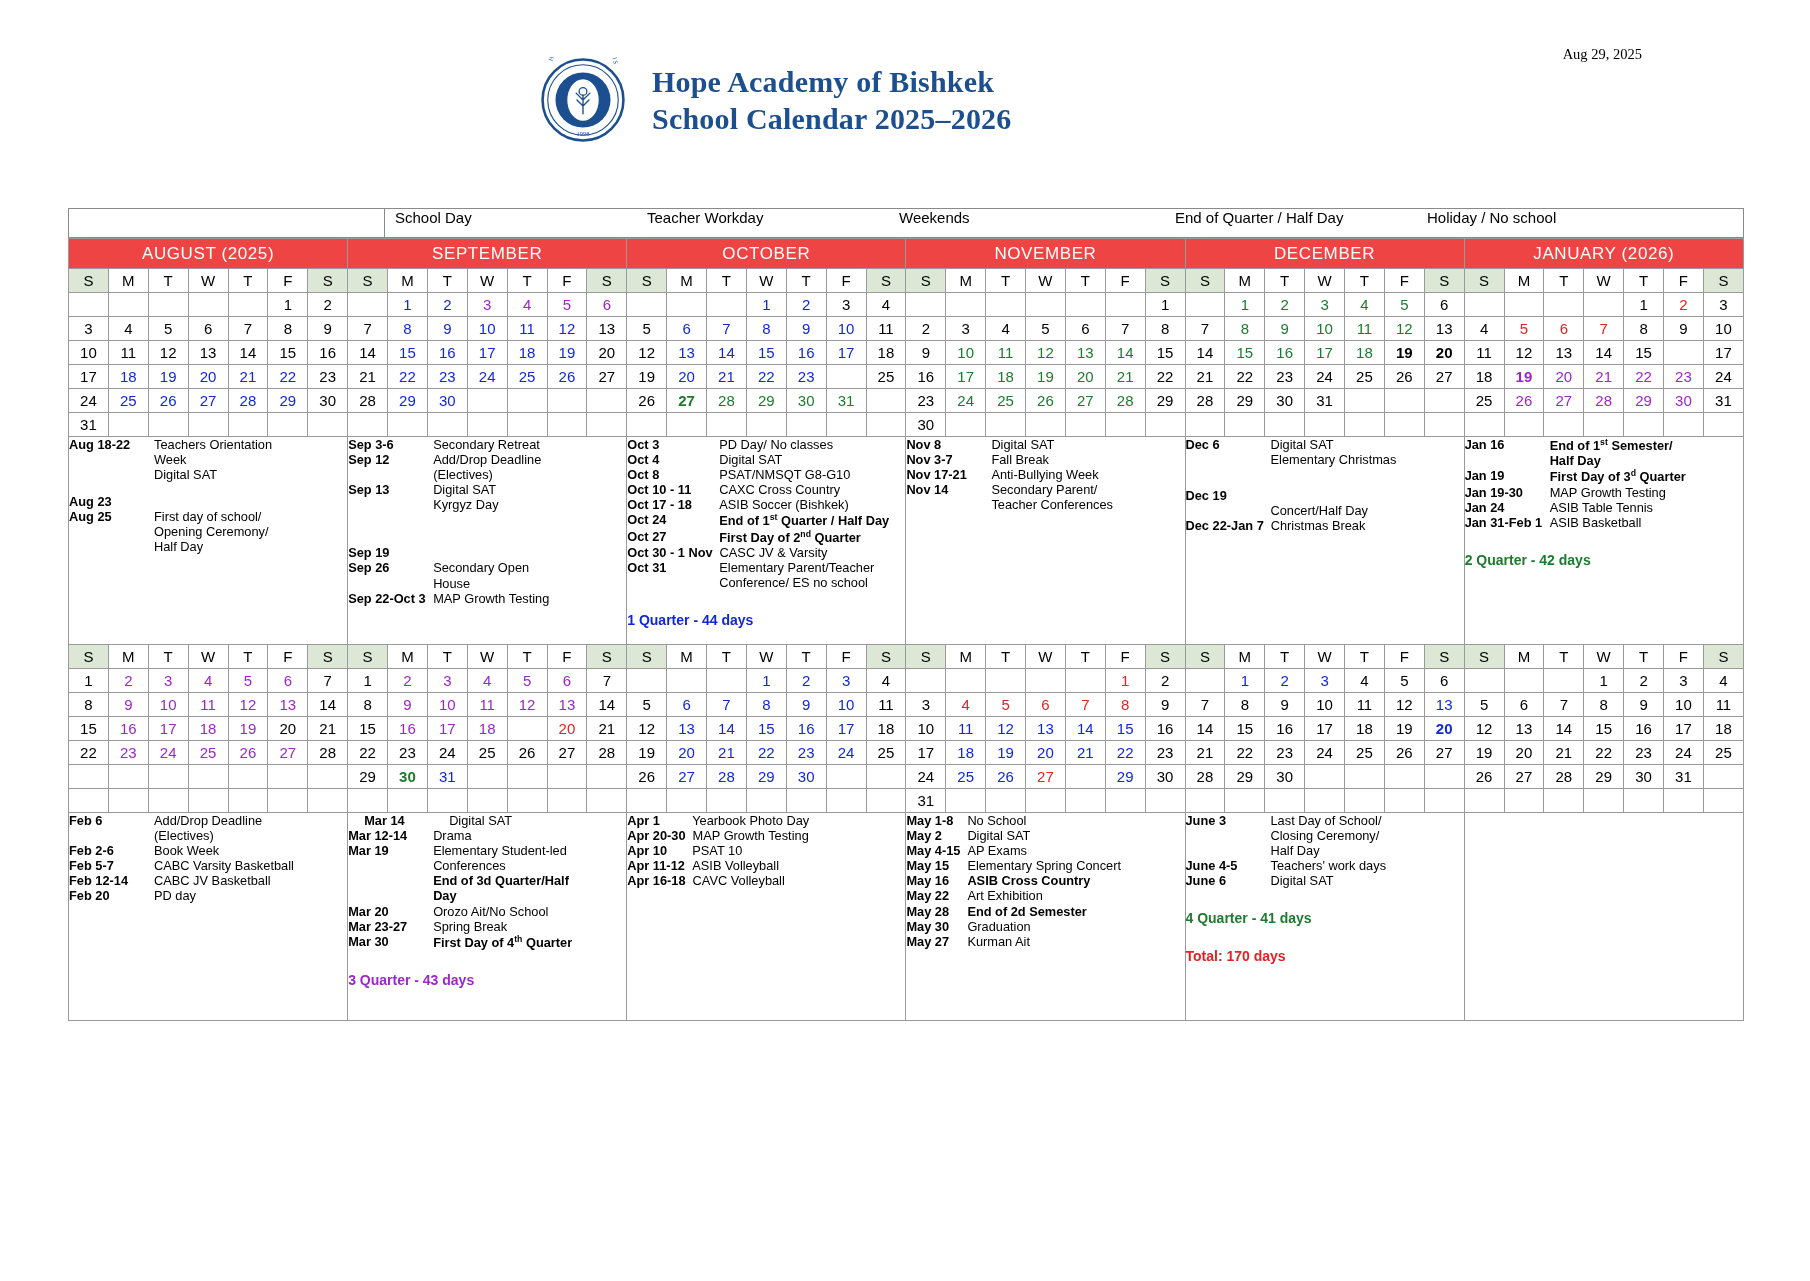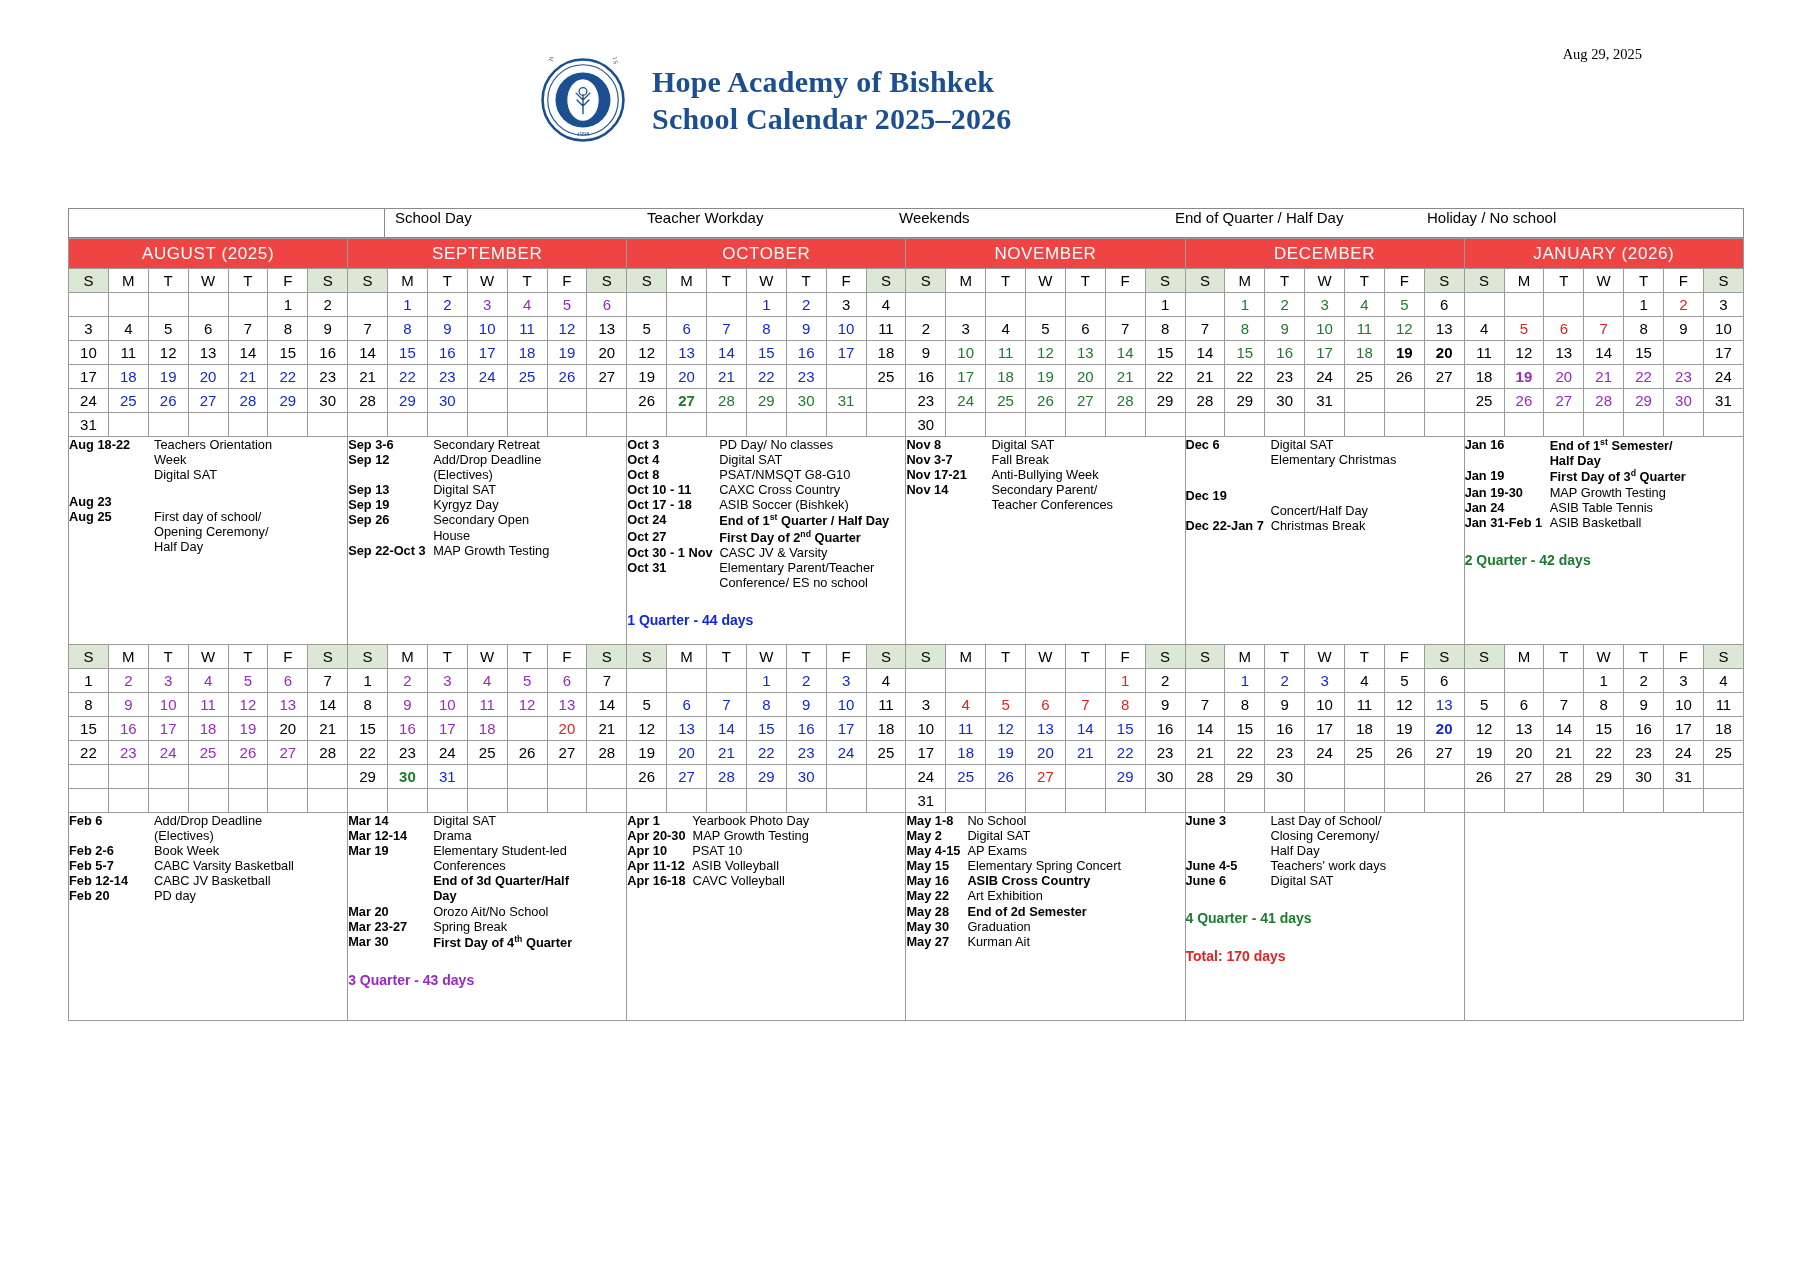--- a/index.html
+++ b/index.html
@@ -511,21 +511,21 @@
               </div>
               <div class="ev-line">
                 <span class="ev-d" style="visibility: hidden; min-width: 85px;">Sep 22-Oct 3</span>
                 <span class="ev-t">(Electives)</span>
               </div>
               <div class="ev-line">
                 <span class="ev-d" style="min-width: 85px;">Sep 13</span>
                 <span class="ev-t">Digital SAT</span>
               </div>
               <div class="ev-line">
-                <span class="ev-d" style="min-width: 85px;">Sep 19</span>
+                <span class="ev-d" style="min-width: 85px; margin-top: 48px;">Sep 19</span>
                 <span class="ev-t">Kyrgyz Day</span>
               </div>
               <div class="ev-line">
                 <span class="ev-d" style="min-width: 85px;">Sep 26</span>
                 <span class="ev-t">Secondary Open</span>
               </div>
               <div class="ev-line">
                 <span class="ev-d" style="visibility: hidden; min-width: 85px;">Sep 22-Oct 3</span>
                 <span class="ev-t">House</span>
               </div>
@@ -975,21 +975,21 @@
                 <span class="ev-d" style="min-width: 85px;">Feb 12-14</span>
                 <span class="ev-t">CABC JV Basketball</span>
               </div>
               <div class="ev-line">
                 <span class="ev-d" style="min-width: 85px;">Feb 20</span>
                 <span class="ev-t">PD day</span>
               </div>
             </td>
             <td class="events" colspan="7">
               <div class="ev-line">
-                <span class="ev-d" style="min-width: 85px;">Mar 14</span>
+                <span class="ev-d" style="min-width: 85px; margin-left: 16px;">Mar 14</span>
                 <span class="ev-t">Digital SAT</span>
               </div>
               <div class="ev-line">
                 <span class="ev-d" style="min-width: 85px;">Mar 12-14</span>
                 <span class="ev-t">Drama</span>
               </div>
               <div class="ev-line">
                 <span class="ev-d" style="min-width: 85px;">Mar 19</span>
                 <span class="ev-t">Elementary Student-led</span>
               </div>

